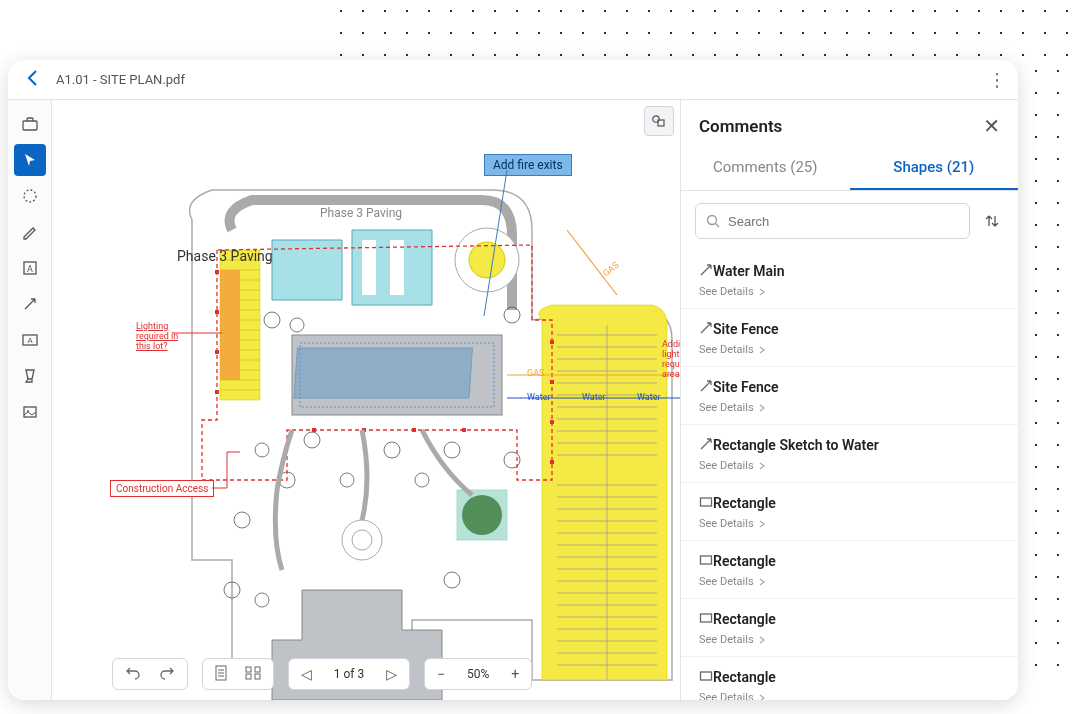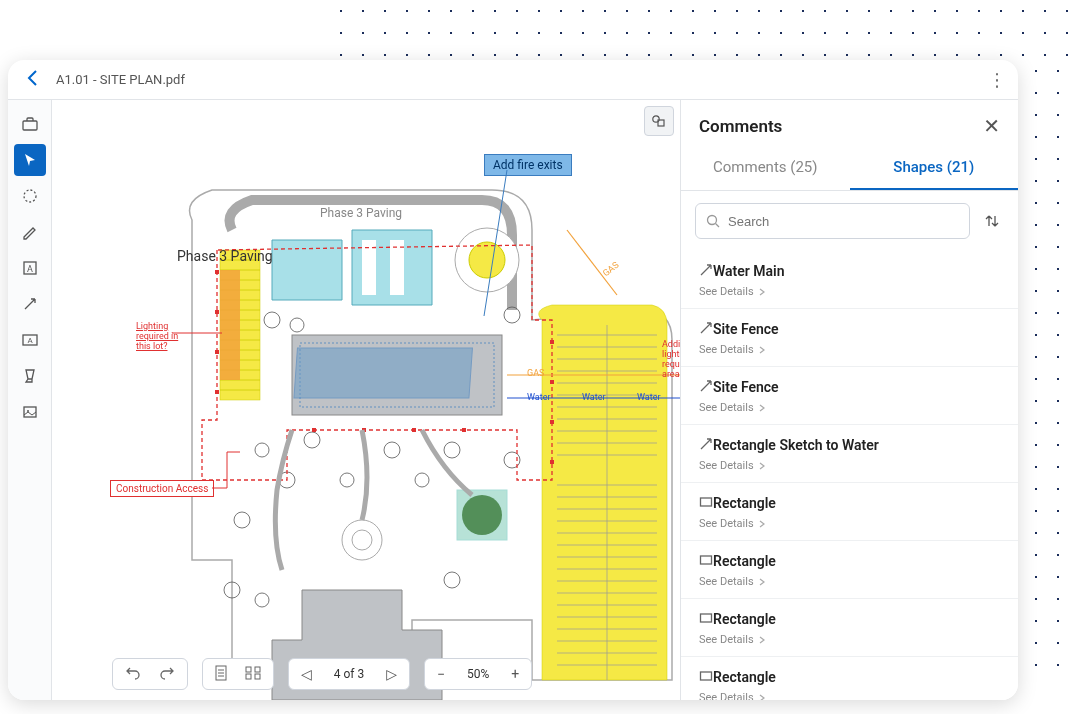--- a/index.html
+++ b/index.html
@@ -308,21 +308,21 @@
               </svg></span>
           <span class="bt-btn"><svg width="16" height="14" viewBox="0 0 16 14">
                 <rect x="1" y="1" width="5" height="5" stroke="#666" fill="none"></rect>
                 <rect x="10" y="1" width="5" height="5" stroke="#666" fill="none"></rect>
                 <rect x="1" y="8" width="5" height="5" stroke="#666" fill="none"></rect>
                 <rect x="10" y="8" width="5" height="5" stroke="#666" fill="none"></rect>
               </svg></span>
         </div>
         <div class="bt-group">
           <span class="bt-btn">◁</span>
-          <span class="bt-text">4 of 3</span>
+          <span class="bt-text">1 of 3</span>
           <span class="bt-btn">▷</span>
         </div>
         <div class="bt-group">
           <span class="bt-btn">−</span>
           <span class="bt-text">50%</span>
           <span class="bt-btn">+</span>
         </div>
       </div>
     </div>
 

